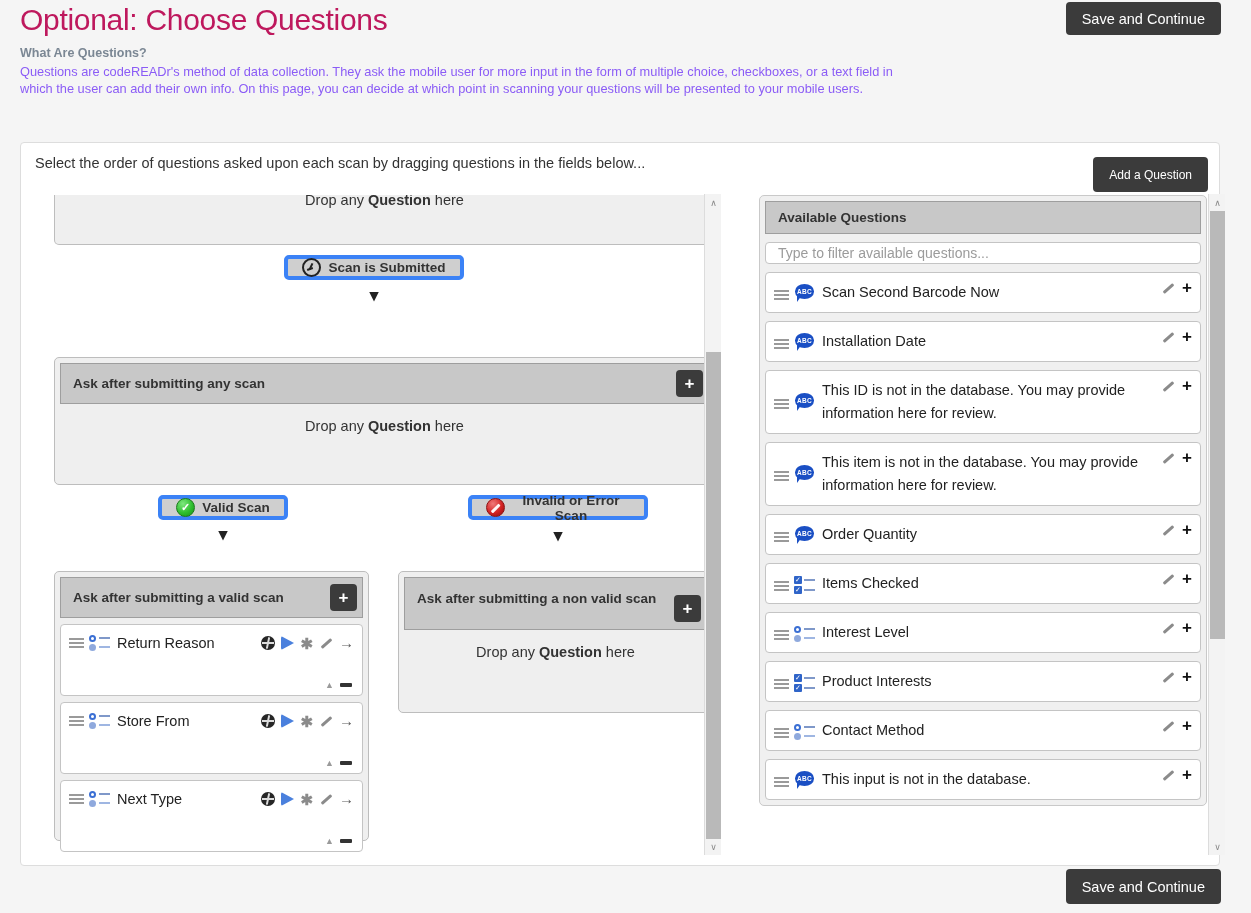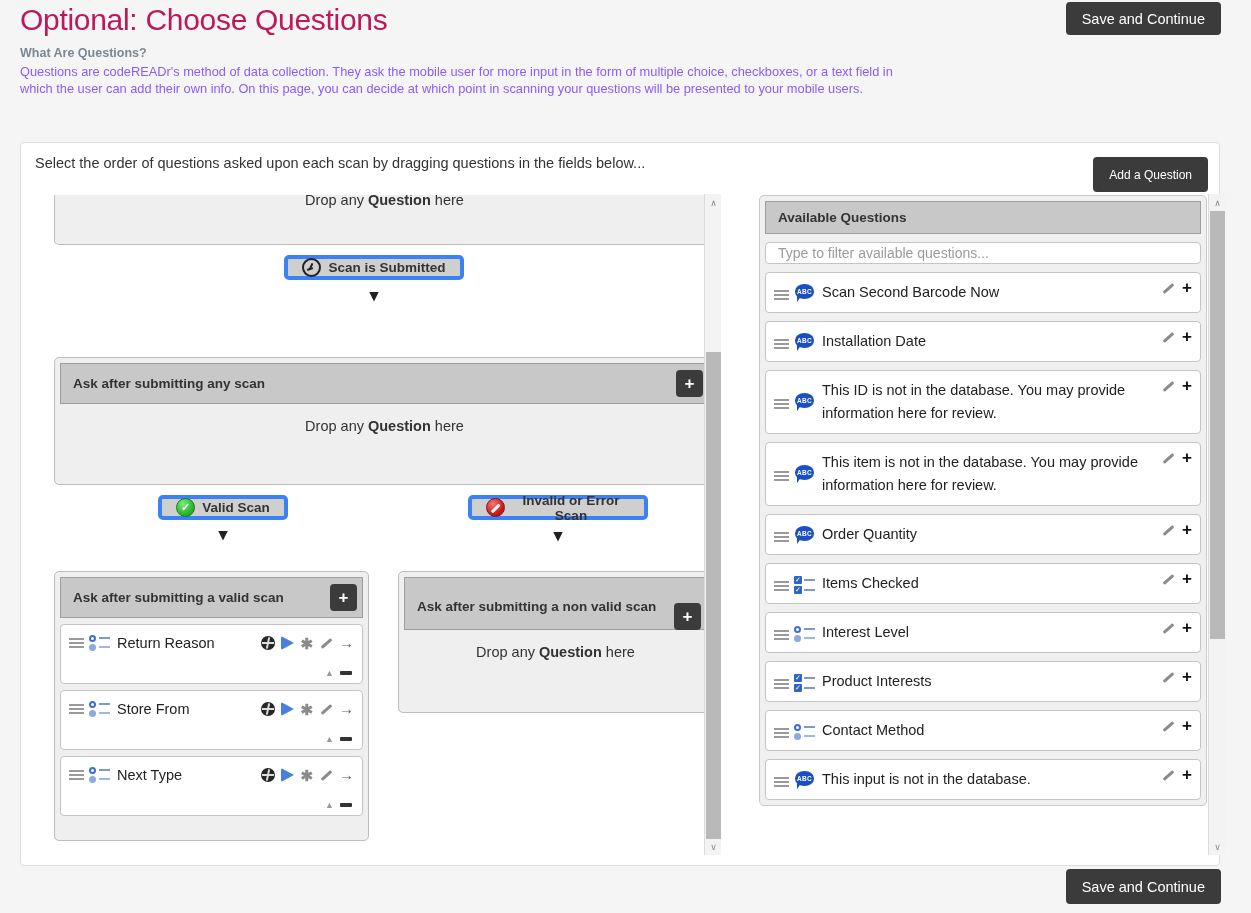--- a/index.html
+++ b/index.html
@@ -136,21 +136,21 @@
     transform: rotate(-45deg); border-radius: 1px;
   }
 
   
   .branch-box {
     border: 1px solid #bdbdbd; border-radius: 5px; background: #efefef;
     position: absolute;
   }
   .q-item {
     background: #fff; border: 1px solid #c4c4c4; border-radius: 4px;
-    margin: 6px 5px; position: relative; height: 60px;
+    margin: 6px 5px; position: relative; height: 72px;
   }
   .q-row { display: flex; align-items: center; padding: 10px 8px 0 8px; }
   .q-name { font-size: 14.5px; color: #222; margin-left: 7px; flex: 1; }
   .q-icons { display: flex; align-items: center; gap: 6px; }
   .q-icons2 {
     position: absolute; right: 10px; bottom: 5px;
     display: flex; align-items: center; gap: 6px;
   }
 
   .grip {
@@ -425,21 +425,21 @@
               </span>
             </div>
             <div class="q-icons2">
               <span class="ic-up">▲</span>
               <span class="ic-dash"></span>
             </div>
           </div>
         </div>
 
         <div class="branch-box" style="left:365px; top:376px; width:315px; height:142px;">
-          <div class="zone-header" style="height:53px; align-items:flex-start; padding-top:20px;">
+          <div class="zone-header" style="height:53px; align-items:flex-start; padding-top:12px;">
             <span class="ttl" style="line-height:18px; padding-right:6px;">Ask after submitting a non valid scan</span>
             <span class="plus-btn" style="margin-top:5px;">+</span>
           </div>
           <div class="drop-label" style="padding-top:14px;">
             <span>Drop any </span><b>Question</b><span> here</span>
           </div>
         </div>
 
       </div>
     </div>

